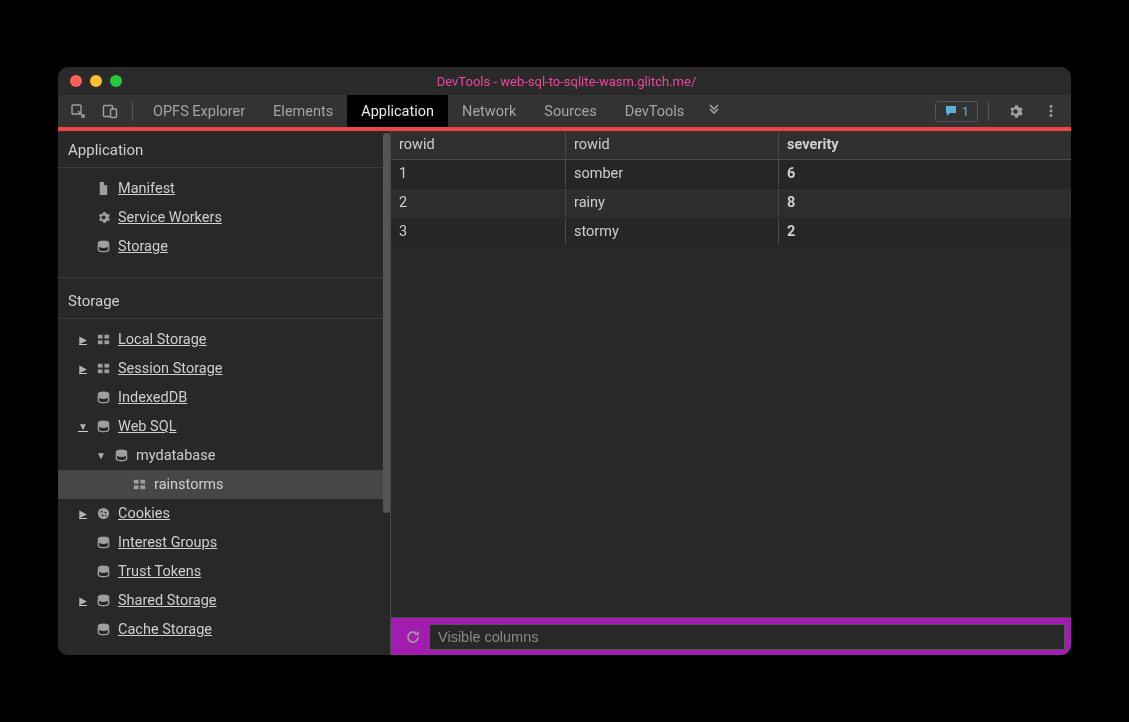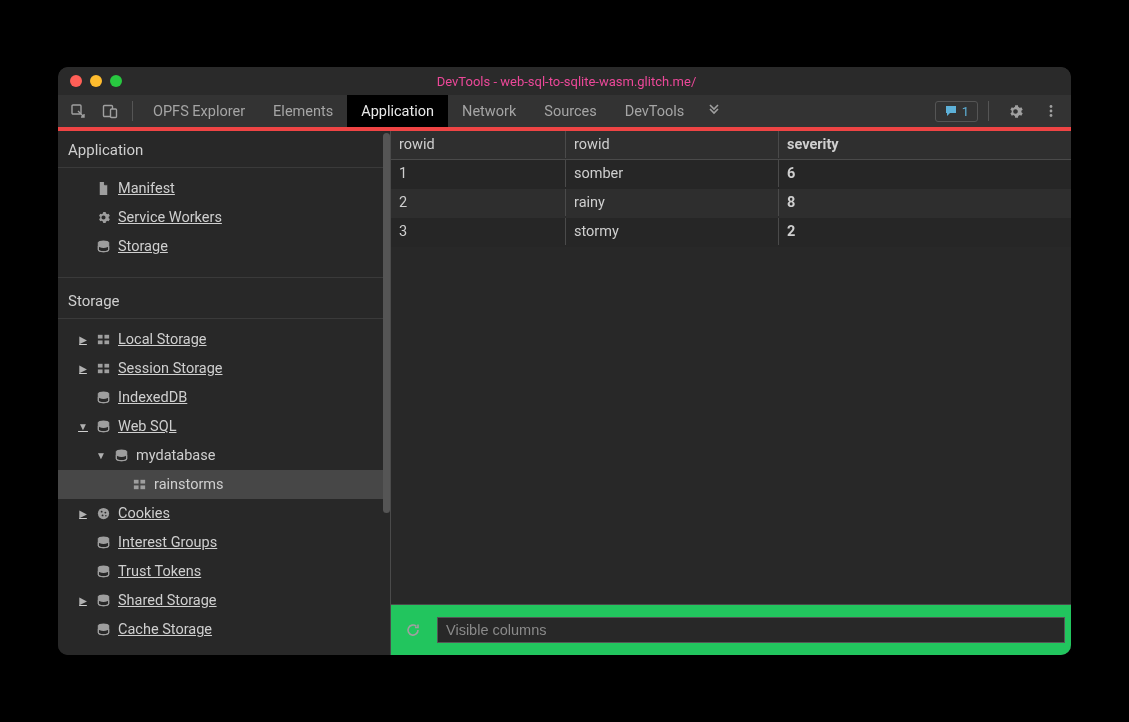--- a/index.html
+++ b/index.html
@@ -186,27 +186,27 @@
   font-size: 14.5px;
   color: #cfcfcf;
   display: flex;
   align-items: center;
 }
 .cell:last-child { border-right: none; font-weight: bold; }
 .col-0 { width: 175px; }
 .col-1 { width: 213px; }
 .col-2 { flex: 1; }
 .footer {
-  height: 51px;
+  height: 38px;
   border-top: 1px solid #4a4a4a;
   display: flex;
   align-items: center;
   padding: 0 6px;
-  gap: 8px;
-  background: #22c55e;
+  gap: 0;
+  background: #a21caf;
 }
 .footer-input {
   flex: 1;
   height: 26px;
   background: #282828;
   border: 1px solid #555;
   color: #cfcfcf;
   font-size: 14.5px;
   padding: 0 8px;
   outline: none;

